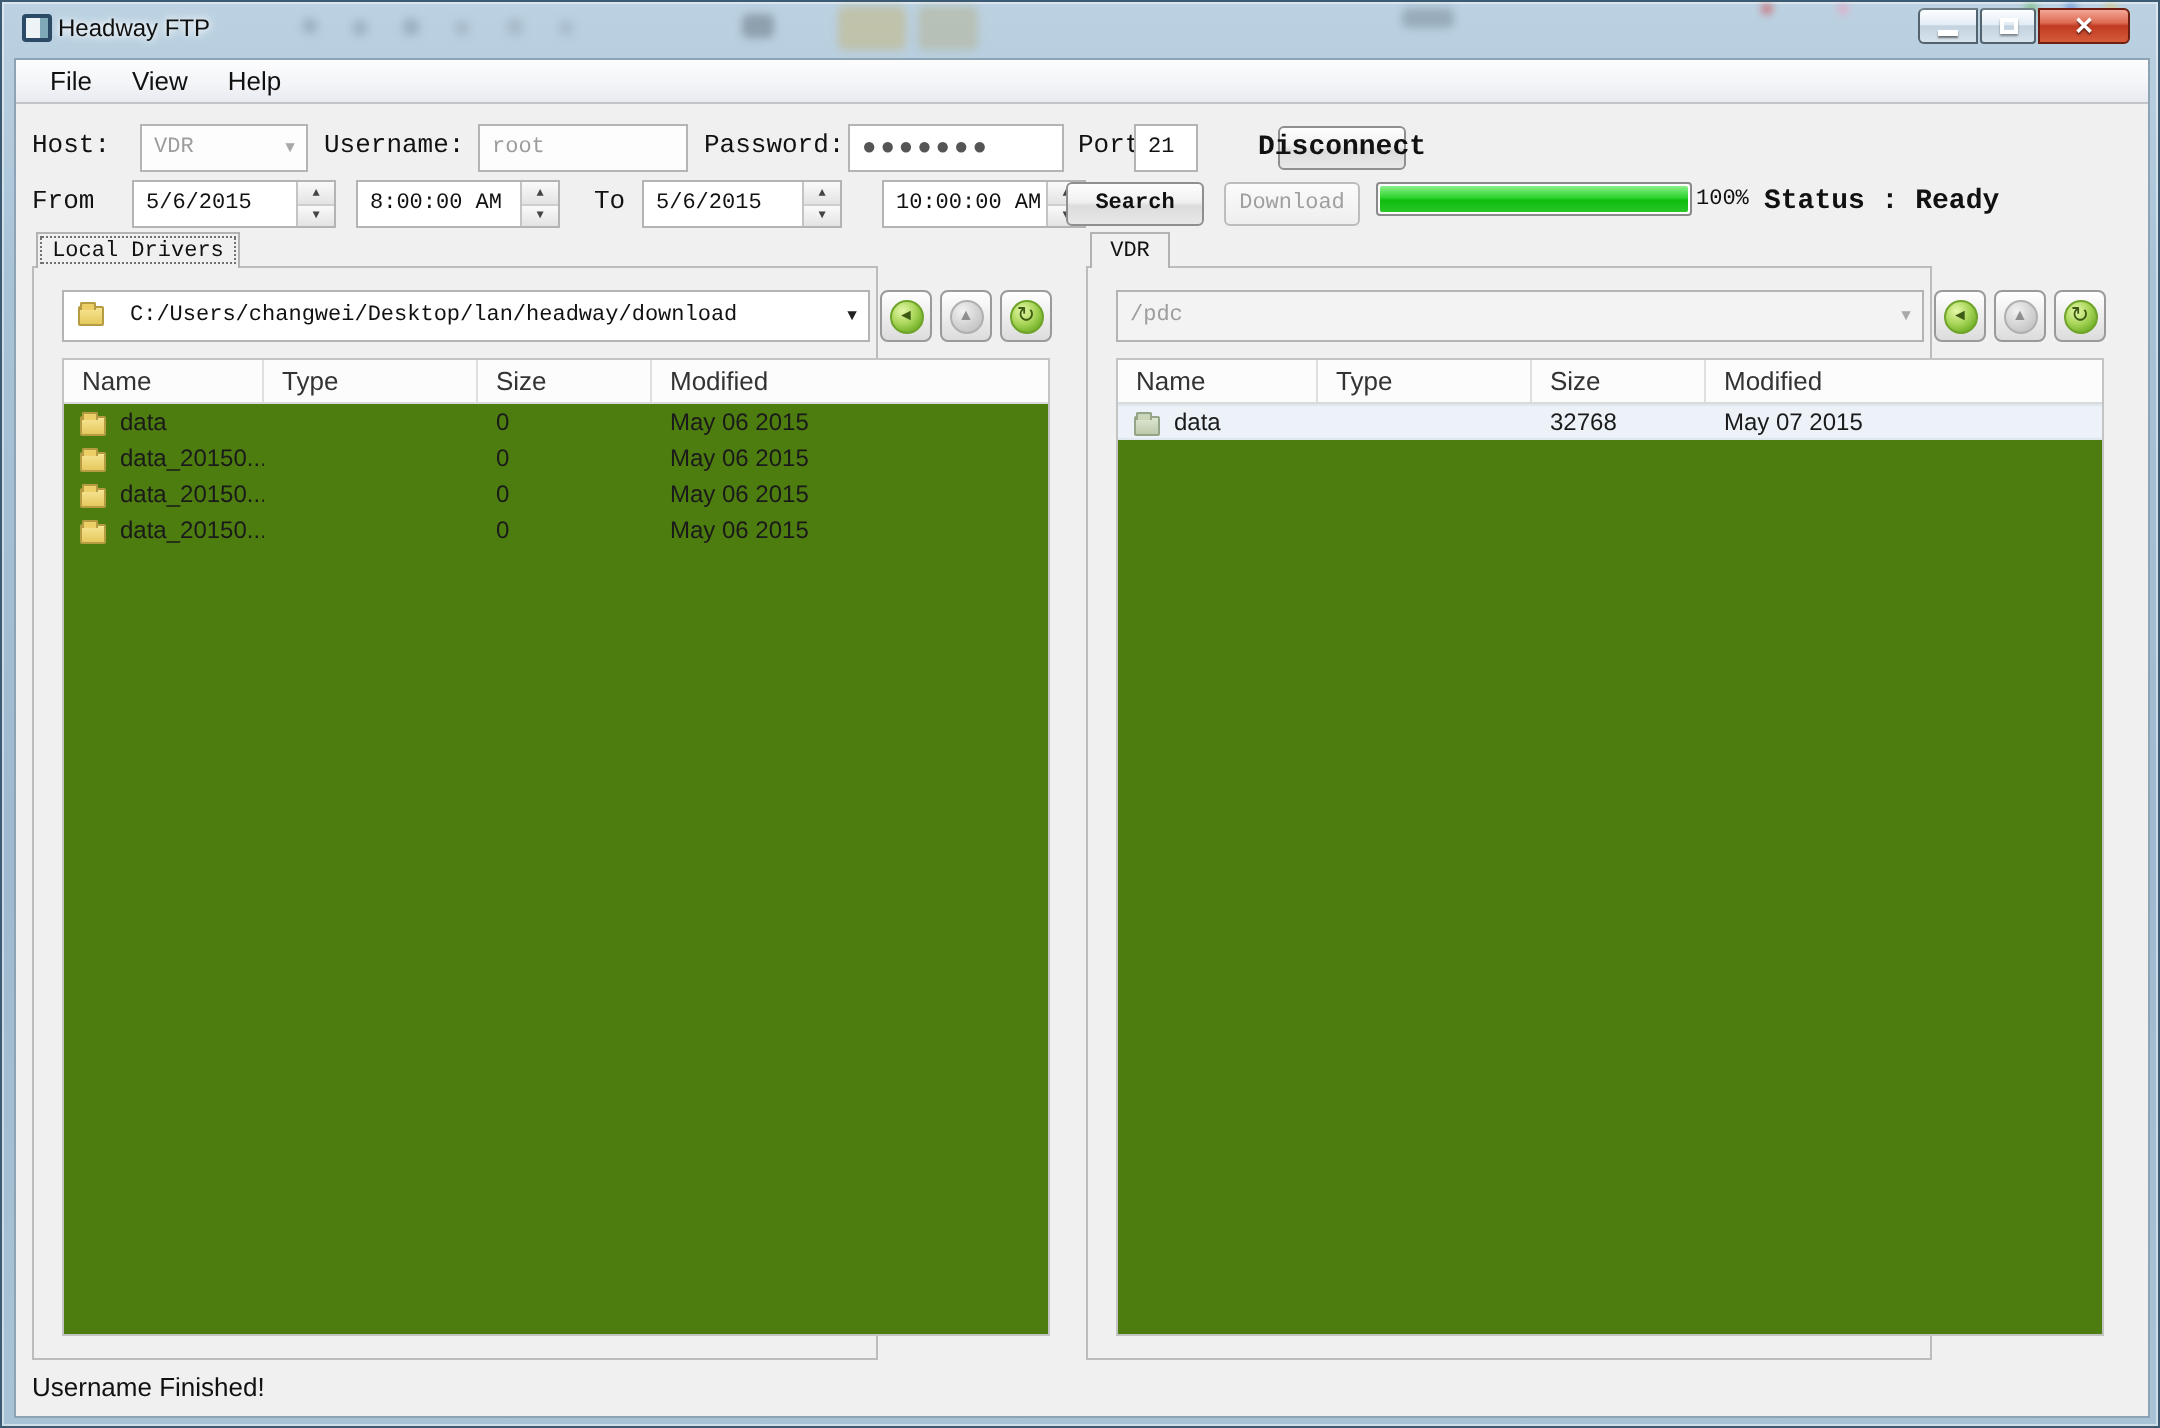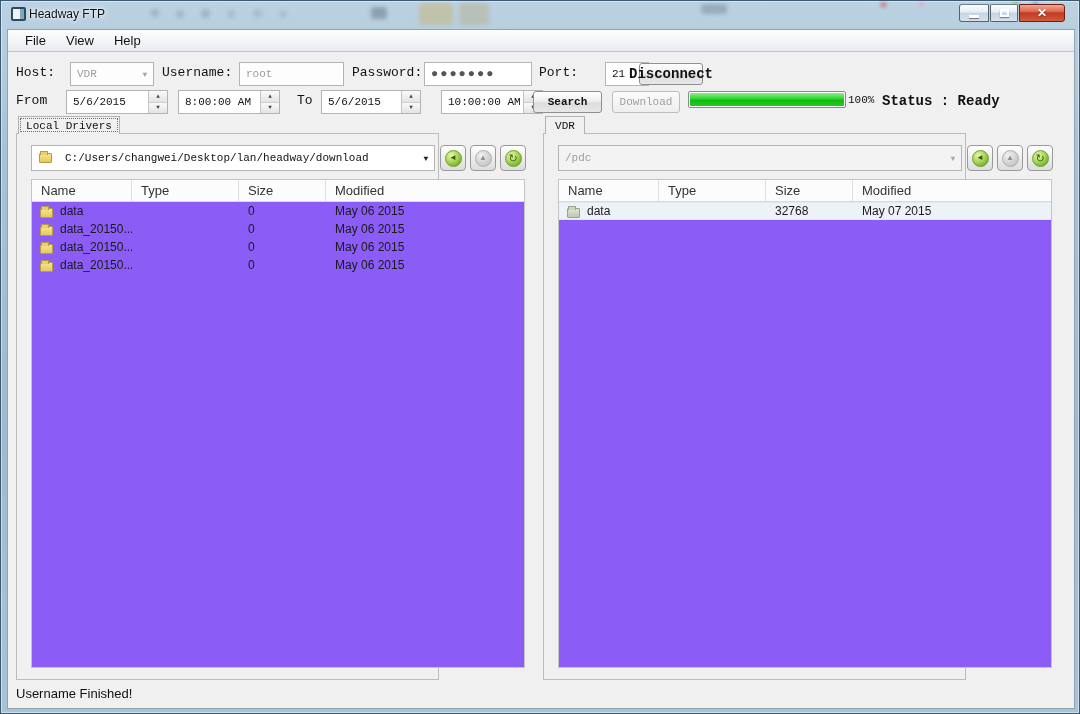--- a/index.html
+++ b/index.html
@@ -84,21 +84,21 @@
   .orb.gray { background:radial-gradient(circle at 35% 30%,#f2f2f2 0%,#d4d4d4 50%,#b9b9b9 100%);
     color:#8f8f8f; border:1px solid #b0b0b0; }
 
   .folder { display:inline-block; width:13px; height:10px; border-radius:1px; position:relative; margin-right:7px; flex:none; }
   .folder::before { content:""; position:absolute; left:0; top:-3px; width:6px; height:3px; border-radius:1px 1px 0 0; background:inherit; border:inherit; border-bottom:none; }
   .folder.yellow { background:linear-gradient(180deg,#f6e492,#e5c95e); border:1px solid #b59c42; }
   .folder.yellow::before { background:#eccf66; border:1px solid #b59c42; border-bottom:none; }
   .folder.green { background:linear-gradient(180deg,#dde6d2,#bccaab); border:1px solid #93a487; }
   .folder.green::before { background:#c9d6b9; border:1px solid #93a487; border-bottom:none; }
 
-  .ftable { position:absolute; left:14px; top:45px; width:494px; height:489px; background:#8b5cf6; border:1px solid #c4c4c4; overflow:hidden; }
+  .ftable { position:absolute; left:14px; top:45px; width:494px; height:489px; background:#4d7c0f; border:1px solid #c4c4c4; overflow:hidden; }
   .thead { display:flex; height:22px; background:#fcfcfc; border-bottom:1px solid #d8dadc; }
   .th { font-size:13px; color:#333; padding:3px 0 0 9px; border-right:1px solid #dddfe1; white-space:nowrap; }
   .c1 { width:100px; } .c2 { width:107px; } .c3 { width:87px; } .c4 { flex:1; border-right:none; }
   .trow { display:flex; height:18px; align-items:center; font-size:12px; color:#1a1a1a; }
   .trow.hl { background:#edf2f8; border-top:1px solid #dfe7ef; border-bottom:1px solid #dfe7ef; }
   .tc { padding-left:9px; white-space:nowrap; overflow:hidden; display:flex; align-items:flex-end; }
   .tc.c1 { padding-left:8px; }
 
   .statusbar-text { position:absolute; left:8px; top:656px; font-size:13px; color:#111; }
 </style>
@@ -157,21 +157,21 @@
     </div>
     <span class="lbl" style="position:absolute;left:154px;top:35px;">Username:</span>
     <div class="field disabled" style="left:231px;top:32px;width:105px;">
       <span class="val">root</span>
     </div>
     <span class="lbl" style="position:absolute;left:344px;top:35px;">Password:</span>
     <div class="field" style="left:416px;top:32px;width:108px;">
       <span class="pwdots">●●●●●●●</span>
     </div>
     <span class="lbl" style="position:absolute;left:531px;top:35px;">Port:</span>
-    <div class="field" style="left:597px;top:32px;width:44px;">
+    <div class="field" style="left:559px;top:32px;width:32px;">
       <span class="val">21</span>
     </div>
     <div class="btn" style="left:631px;top:33px;width:64px;">Disconnect</div>
 
     <span class="lbl" style="position:absolute;left:8px;top:63px;">From</span>
     <div class="field" style="left:58px;top:60px;width:102px;">
       <span class="val">5/6/2015</span>
       <div class="spin">
           <div>▲</div>
           <div>▼</div>

